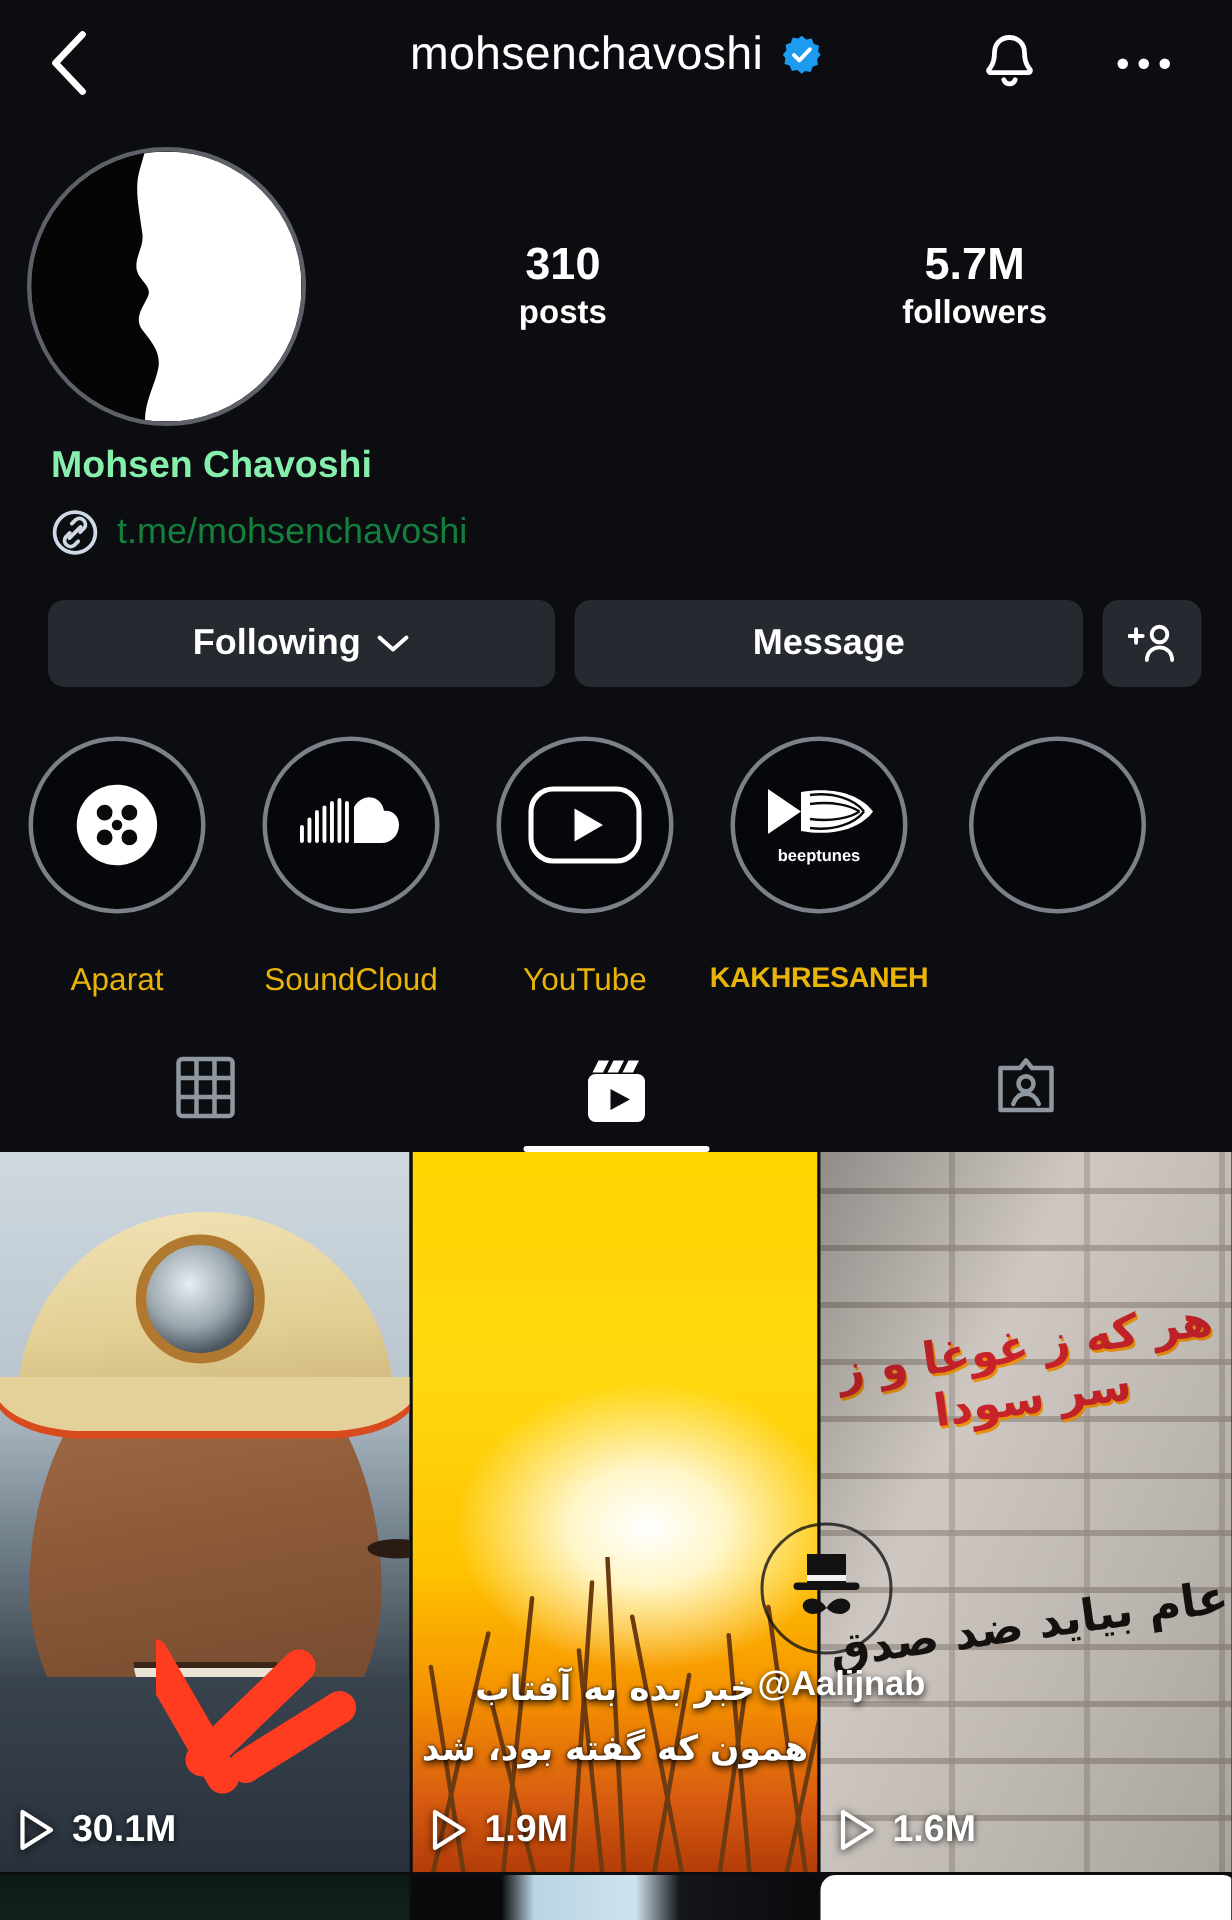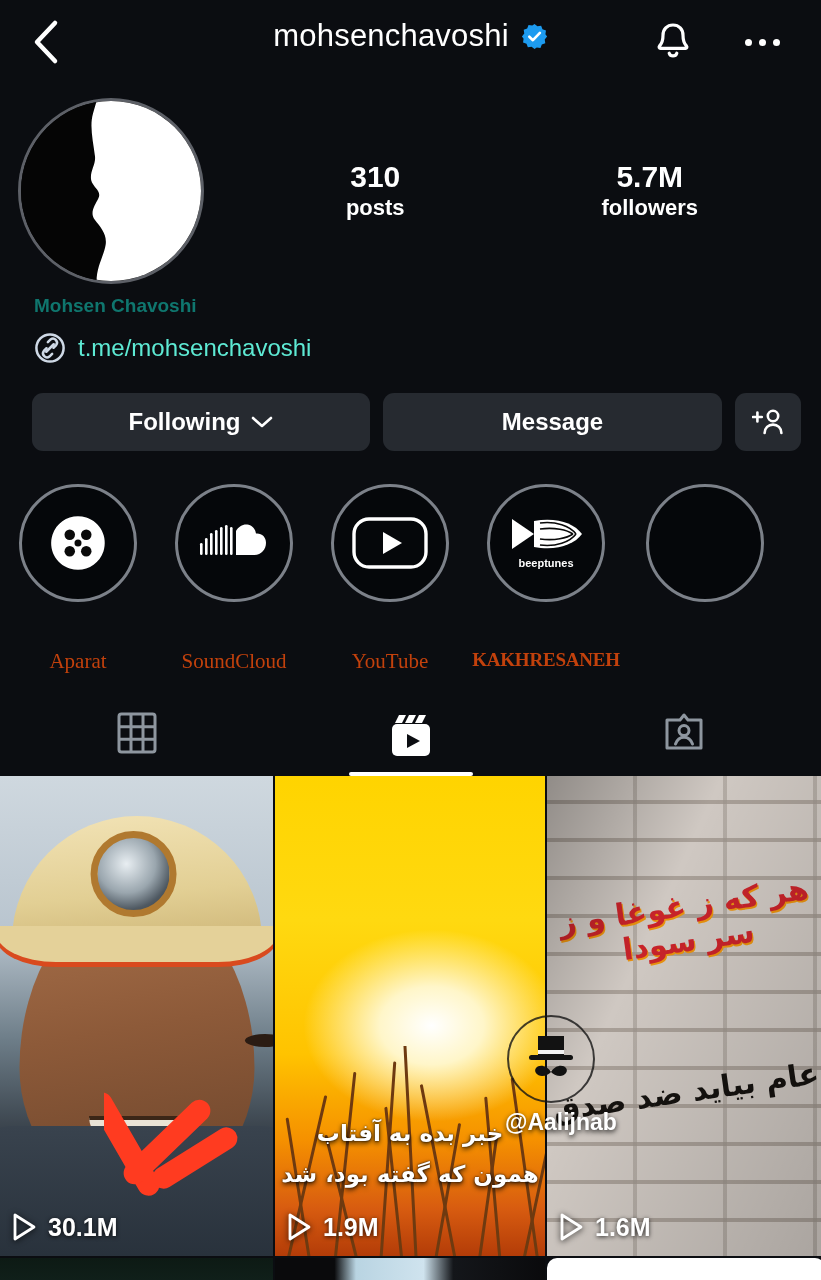--- a/index.html
+++ b/index.html
@@ -30,23 +30,23 @@
     overflow:hidden;position:relative;flex:0 0 auto;background:#000;
   }
   .avatar svg{display:block;width:100%;height:100%;}
   .stats{flex:1;display:flex;align-items:center;justify-content:space-around;padding:0 24px 0 34px;}
   .stat{display:flex;flex-direction:column;align-items:center;min-width:108px;}
   .stat .num{font-size:30px;font-weight:700;line-height:1.12;color:#fff;}
   .stat .lbl{font-size:22px;font-weight:700;color:#fff;margin-top:2px;}
 
   
   .bio{padding:2px 0 0 34px;}
-  .fullname{font-size:19px;font-weight:700;color:#0f766e;line-height:1.2;}
+  .fullname{font-size:25px;font-weight:700;color:#86efac;line-height:1.2;}
   .link-row{display:flex;align-items:center;gap:12px;margin-top:14px;}
-  .link-text{font-size:24px;color:#5eead4;}
+  .link-text{font-size:24px;color:#15803d;}
 
   
   .actions{display:flex;align-items:center;gap:13px;padding:29px 28px 0 32px;}
   .btn{
     height:58px;border-radius:11px;background:#262a30;
     display:flex;align-items:center;justify-content:center;gap:11px;
     font-size:24px;font-weight:700;color:#fff;
   }
   .btn-following{flex:0 0 338px;}
   .btn-message{flex:0 0 339px;}
@@ -54,21 +54,21 @@
   .chev{display:block;}
 
   
   .highlights{display:flex;align-items:flex-start;gap:0;padding:33px 0 0 0;overflow:hidden;}
   .hl{flex:0 0 156px;display:flex;flex-direction:column;align-items:center;gap:33px;}
   .hl-ring{
     width:118px;height:118px;border-radius:50%;
     border:3px solid #7c8189;box-sizing:border-box;
     background:#05070a;display:flex;align-items:center;justify-content:center;overflow:hidden;
   }
-  .hl-label{margin-top:14px;font-size:21px;color:#c2410c;white-space:nowrap;font-family:Liberation Serif, serif;}
+  .hl-label{font-size:21px;color:#eab308;white-space:nowrap;}
   .hl-label.bold{font-weight:700;font-size:19px;letter-spacing:-.2px;}
   .hl.partial{flex:0 0 60px;}
   .hl.partial .hl-ring{margin-left:22px;}
 
   
   .tabs{display:flex;height:78px;margin-top:24px;}
   .tab{flex:1;display:flex;align-items:flex-start;justify-content:center;padding-top:14px;position:relative;}
   .tab .bar{position:absolute;left:50%;transform:translateX(-50%);bottom:0;width:124px;height:4px;background:#fff;border-radius:2px;display:none;}
   .tab.active .bar{display:block;}
 

